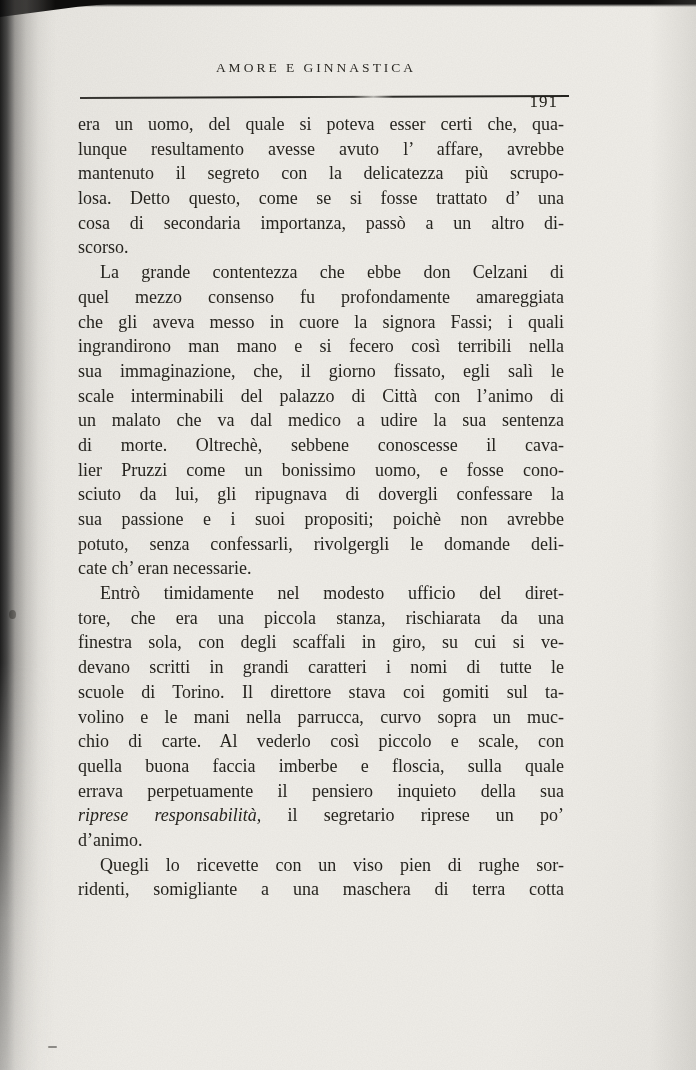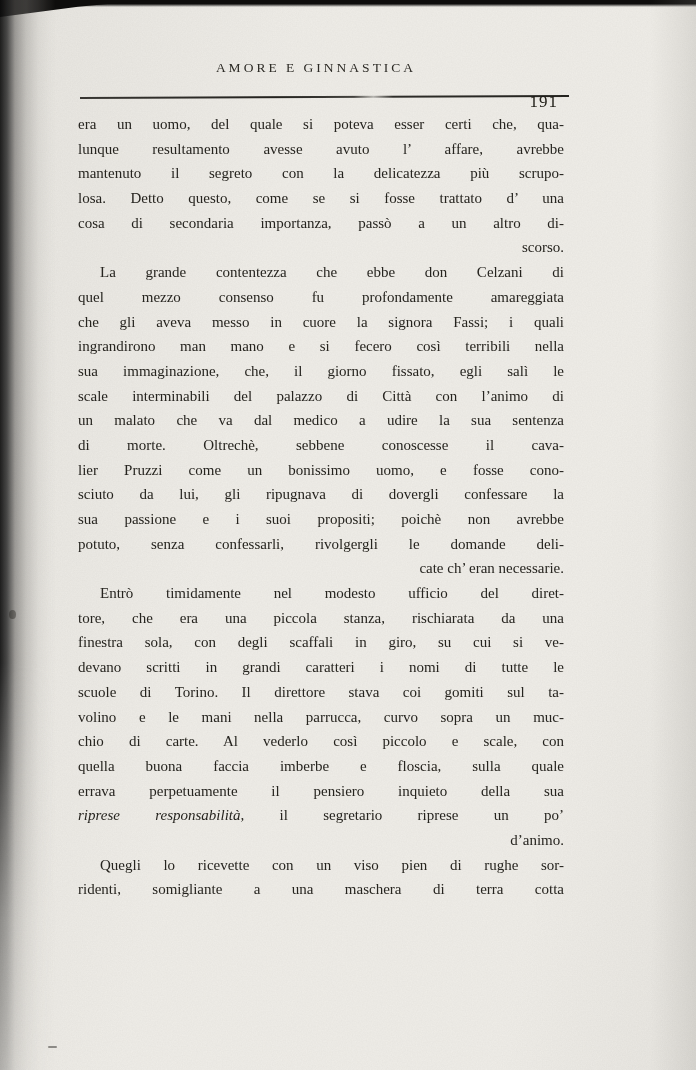--- a/index.html
+++ b/index.html
@@ -70,31 +70,31 @@
     background: linear-gradient(to right,
       rgba(25,24,20,0.85) 0%, rgba(25,24,20,0.95) 40%,
       rgba(25,24,20,0.8) 56%, rgba(25,24,20,0.25) 60%,
       rgba(25,24,20,0.9) 64%, rgba(25,24,20,0.95) 100%);
     transform: rotate(-0.25deg);
   }
 
   
   .body-text {
     position: absolute; top: 112px; left: 78px; width: 486px;
-    font-size: 15px; line-height: 24.7px;
+    font-size: 18px; line-height: 24.7px;
   }
   .para { margin: 0; }
   .line {
     height: 24.7px; line-height: 24.7px;
     overflow: hidden;
     text-align: justify;
     white-space: normal;
   }
   .line::after { content: ""; display: inline-block; width: 100%; height: 0; }
-  .line.last { text-align: right; }
+  .line.last { text-align: left; }
   .line.last::after { content: none; }
   .line.indent { text-indent: 22px; }
   .line em { font-style: italic; }
 </style>
 </head>
 <body>
 
 <div class="page">
 
   <svg class="noise" xmlns="http://www.w3.org/2000/svg">

